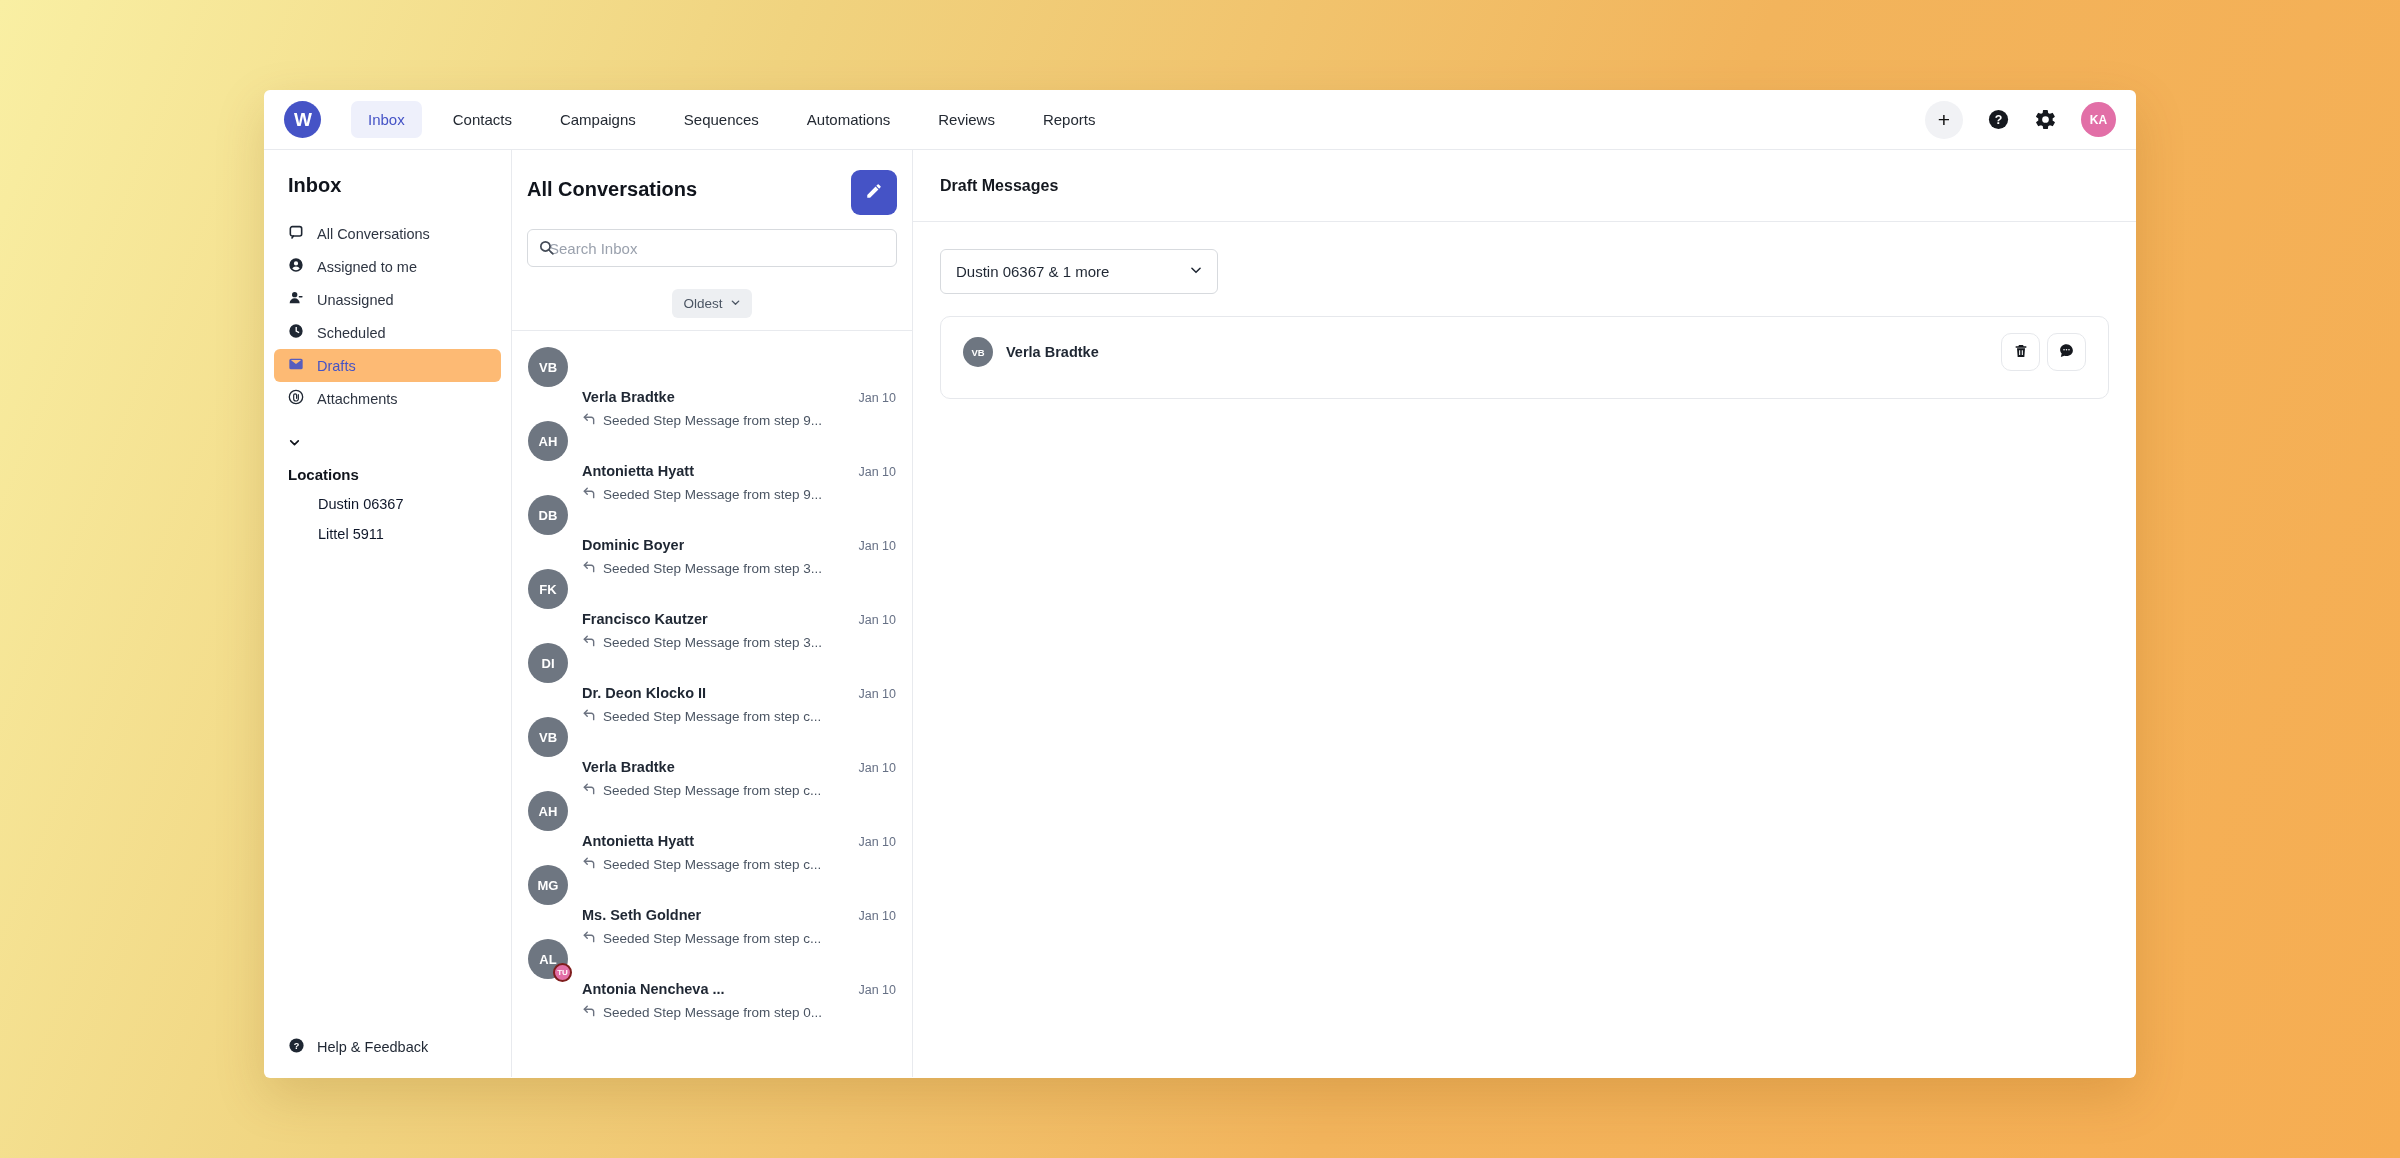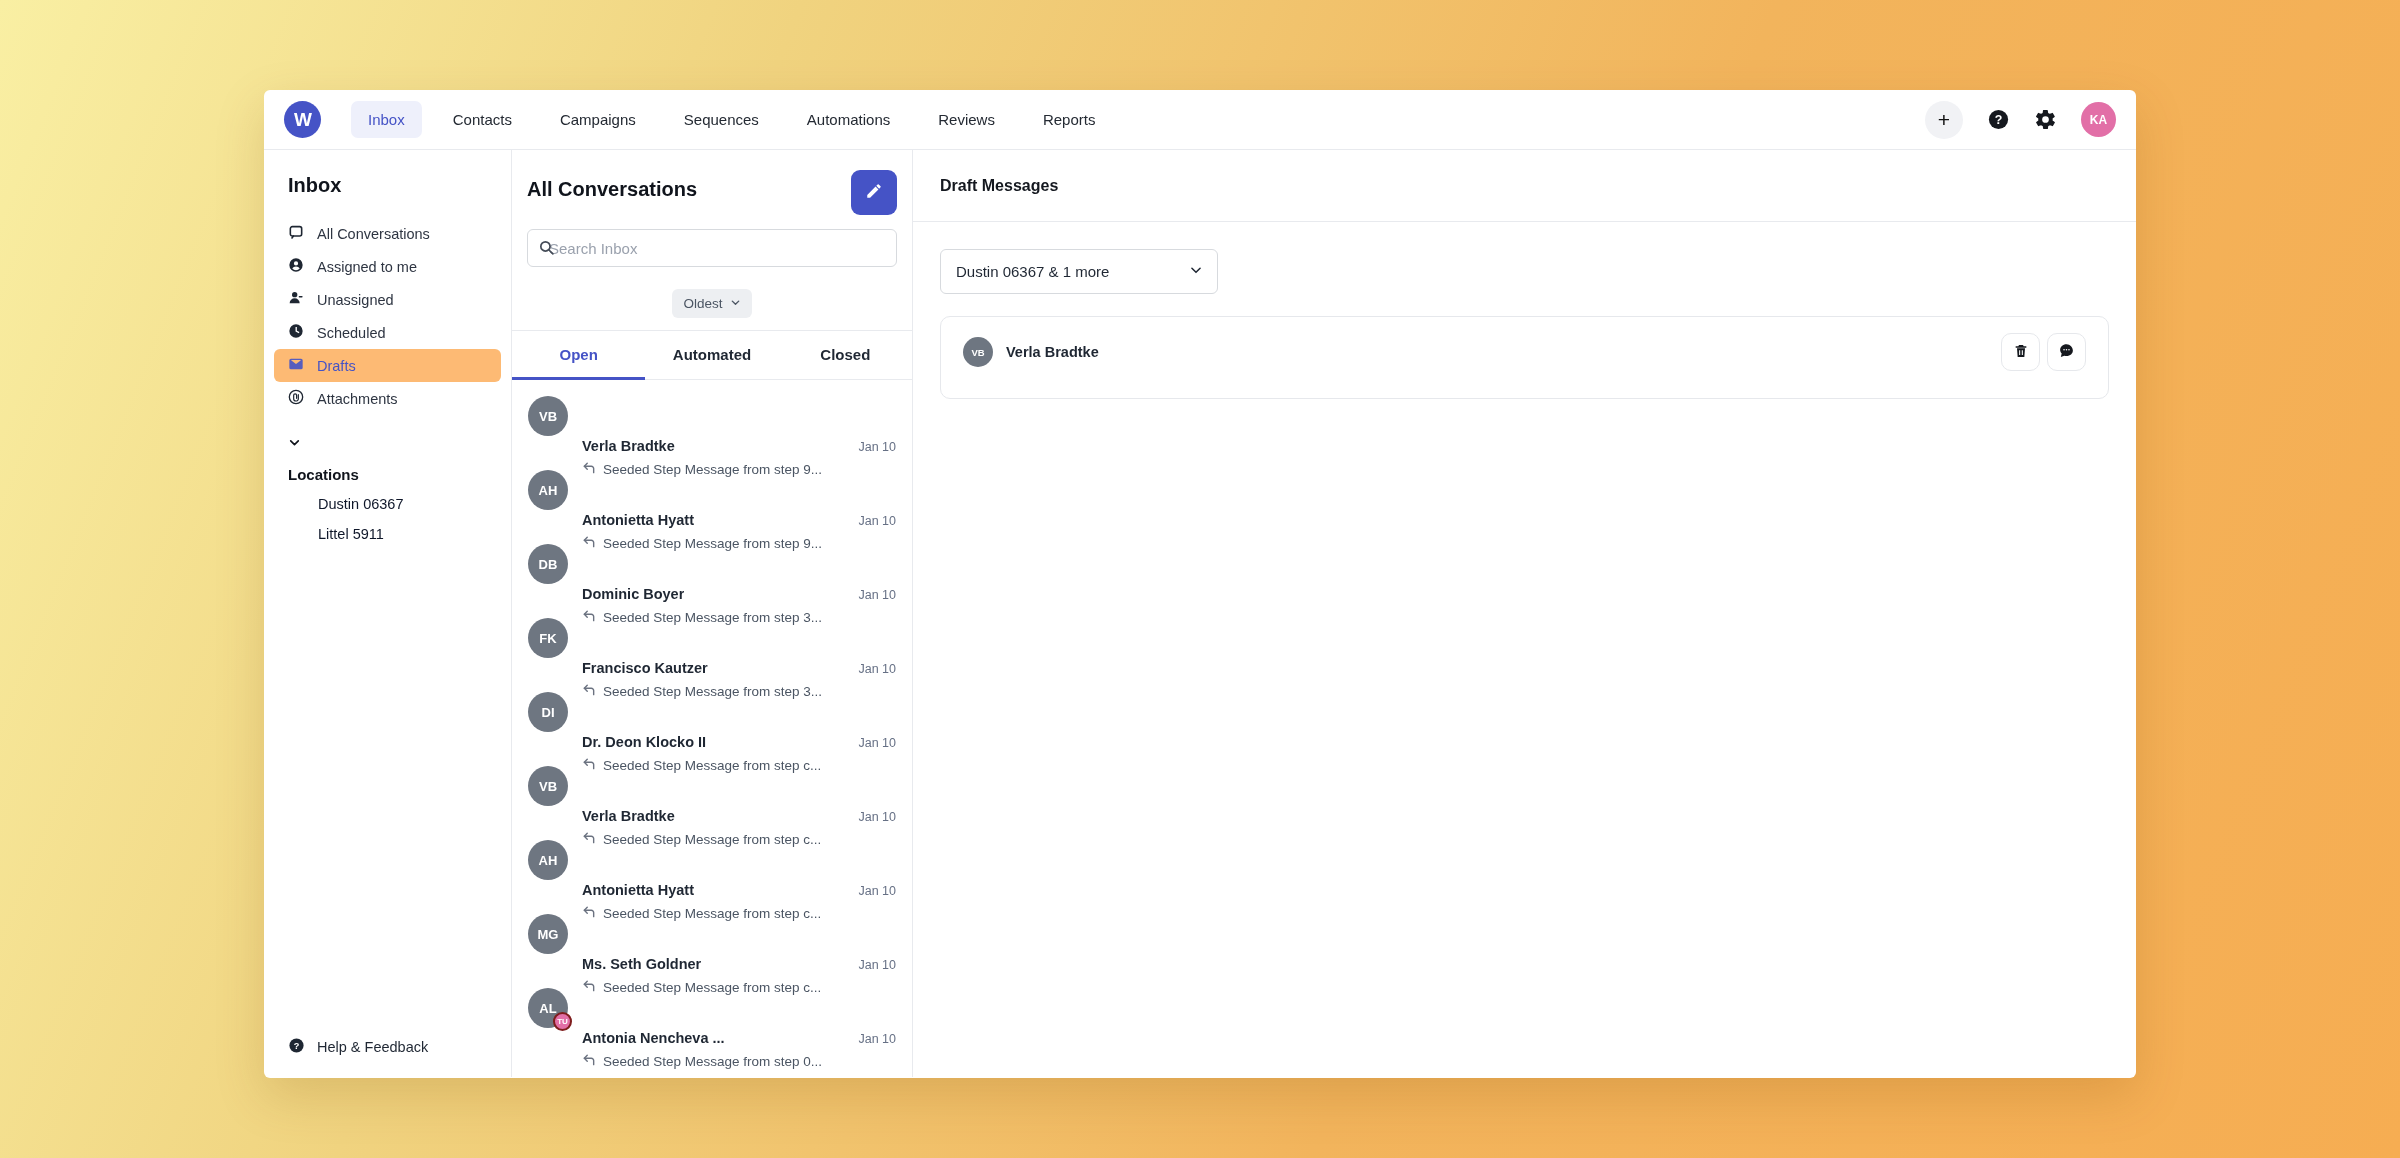--- a/index.html
+++ b/index.html
@@ -199,25 +199,20 @@
         <div class="sort-row">
           <button class="sort-btn">
             <span>Oldest</span>
             <span><svg width="11" height="11" viewBox="0 0 24 24" fill="none" stroke="#4b5563" stroke-width="3" stroke-linecap="round" stroke-linejoin="round">
                   <polyline points="5 9 12 16 19 9"></polyline>
                 </svg></span>
           </button>
         </div>
       </div>
 
-      <div class="tabs">
-        <div class="tab active">Open</div>
-        <div class="tab">Automated</div>
-        <div class="tab">Closed</div>
-      </div>
 
       <div class="conv-list">
           <div class="conv-row">
           <div class="conv-avatar">
             <div class="circ">VB</div>
 
           </div>
           <div class="conv-body">
             <div class="conv-top">
               <span class="conv-name">Verla Bradtke</span>

